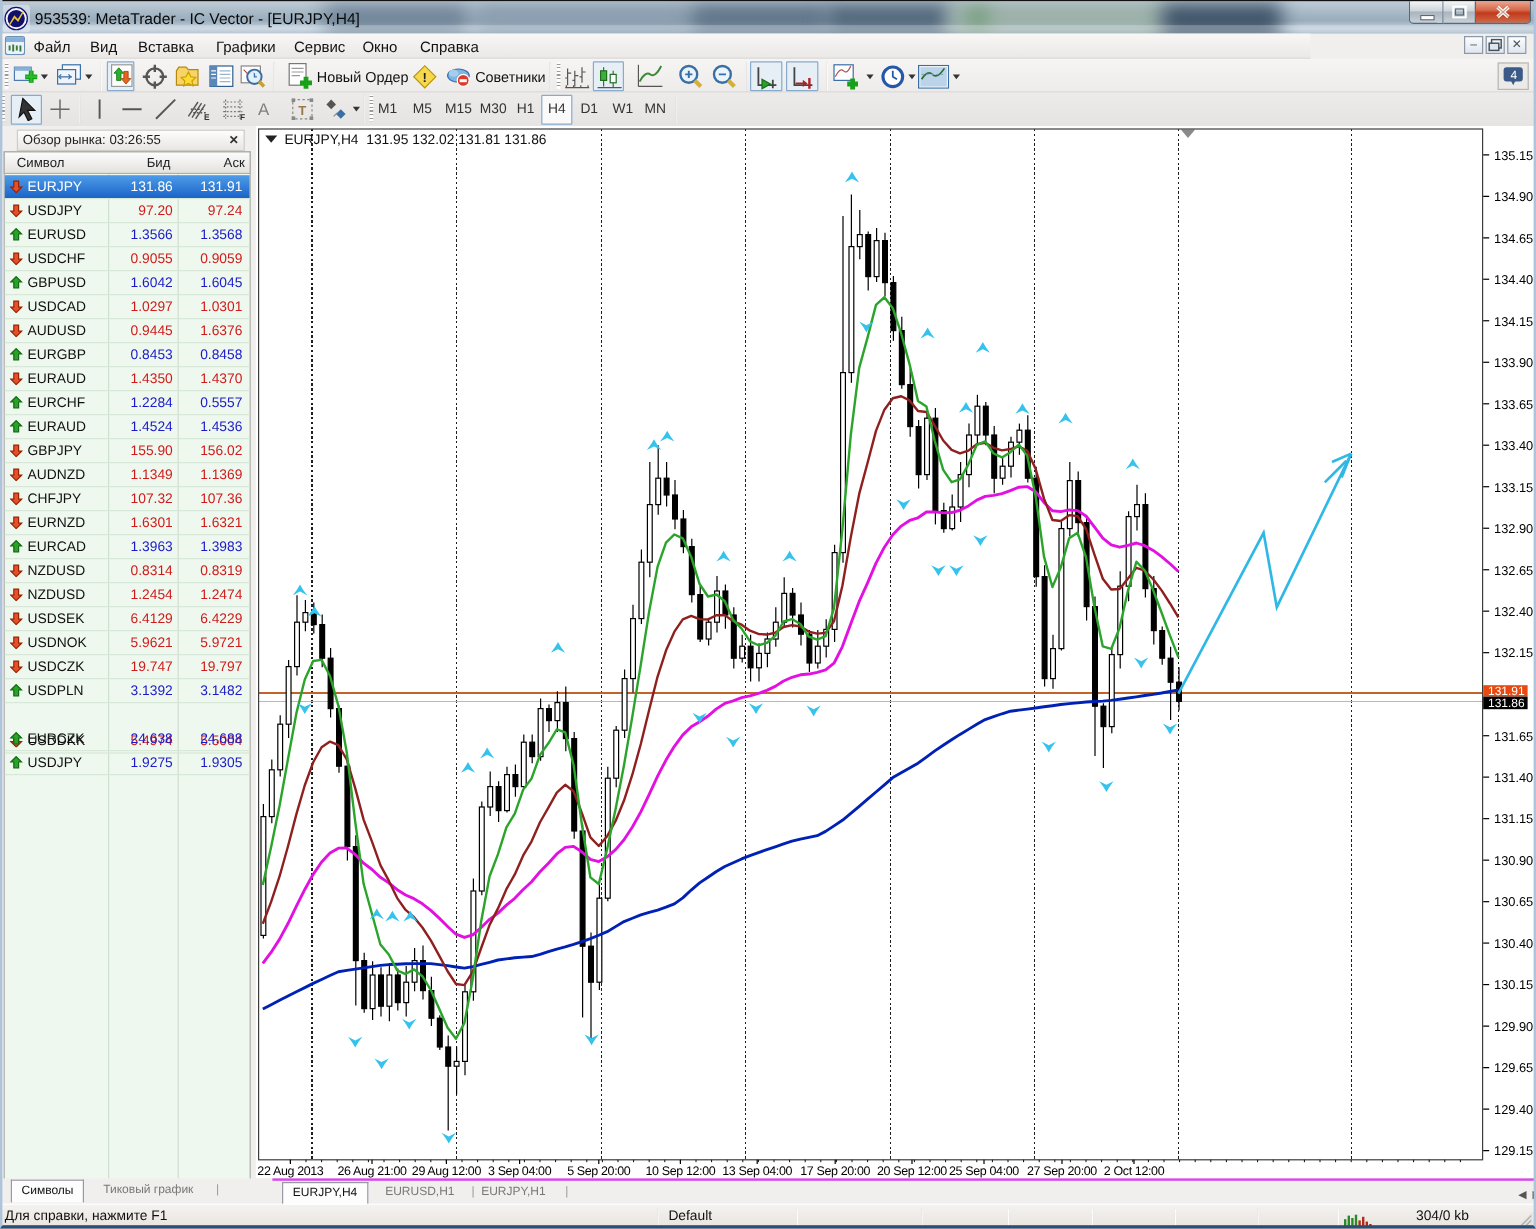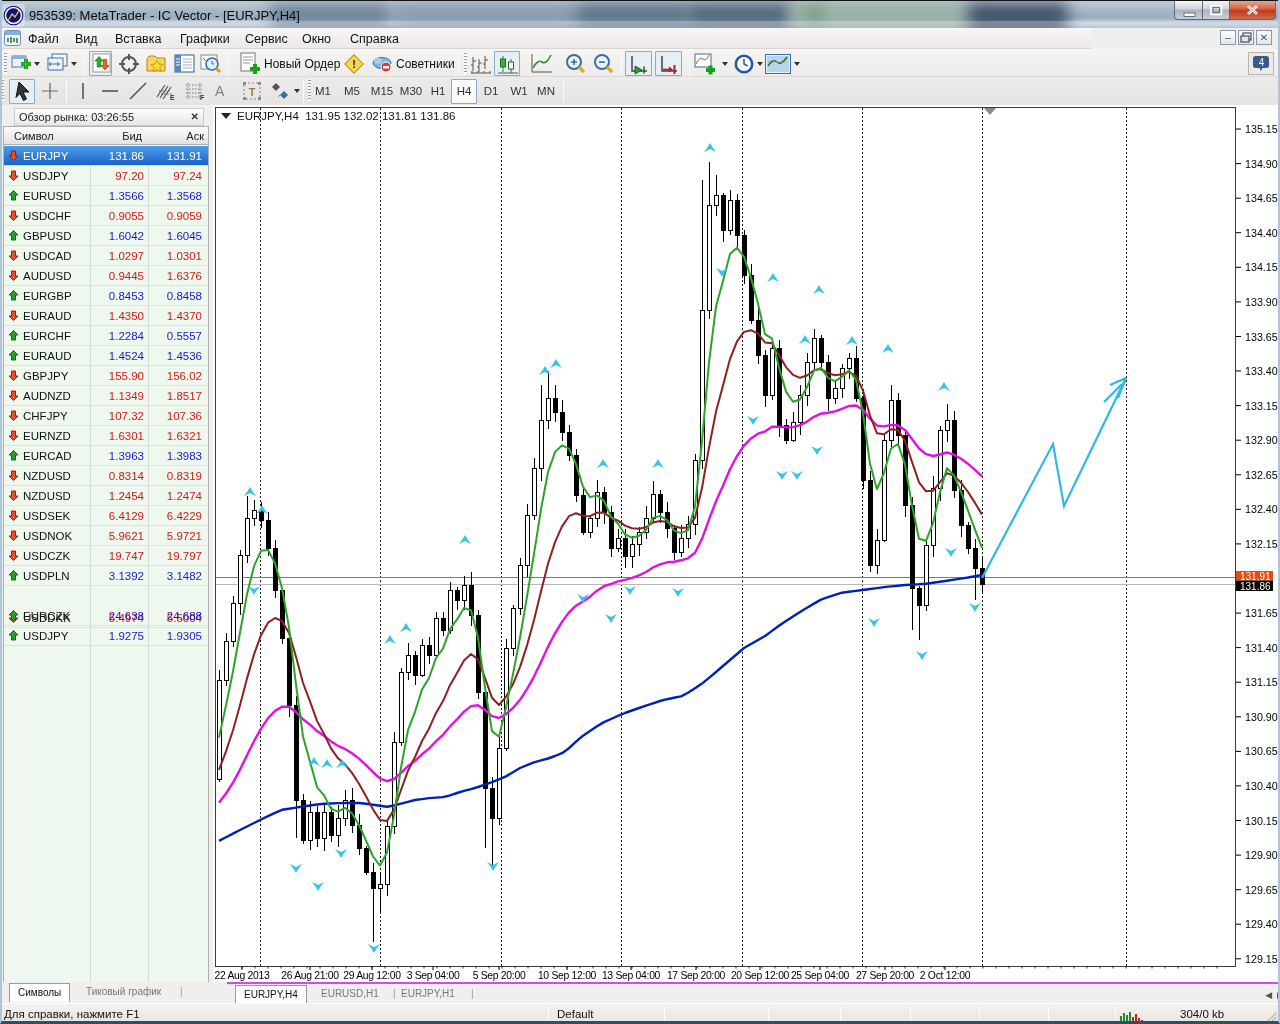--- a/index.html
+++ b/index.html
@@ -389,21 +389,21 @@
         <span class="sym">GBPJPY</span>
         <span class="bid" style="color:#d01a1a">155.90</span>
         <span class="ask" style="color:#d01a1a">156.02</span>
       </div>
       <div class="mwrow" style="top:281px">
         <span class="ric"><svg width="11" height="11" viewBox="0 0 11 11">
             <path d="M5.5 10.5 L10 6 L7.5 6 L7.5 1 L3.5 1 L3.5 6 L1 6 Z" fill="#e4502a" stroke="#992200" stroke-width="1"></path>
           </svg></span>
         <span class="sym">AUDNZD</span>
         <span class="bid" style="color:#d01a1a">1.1349</span>
-        <span class="ask" style="color:#d01a1a">1.8517</span>
+        <span class="ask" style="color:#d01a1a">1.1369</span>
       </div>
       <div class="mwrow" style="top:301px">
         <span class="ric"><svg width="11" height="11" viewBox="0 0 11 11">
             <path d="M5.5 10.5 L10 6 L7.5 6 L7.5 1 L3.5 1 L3.5 6 L1 6 Z" fill="#e4502a" stroke="#992200" stroke-width="1"></path>
           </svg></span>
         <span class="sym">CHFJPY</span>
         <span class="bid" style="color:#d01a1a">107.32</span>
         <span class="ask" style="color:#d01a1a">107.36</span>
       </div>
       <div class="mwrow" style="top:321px">

